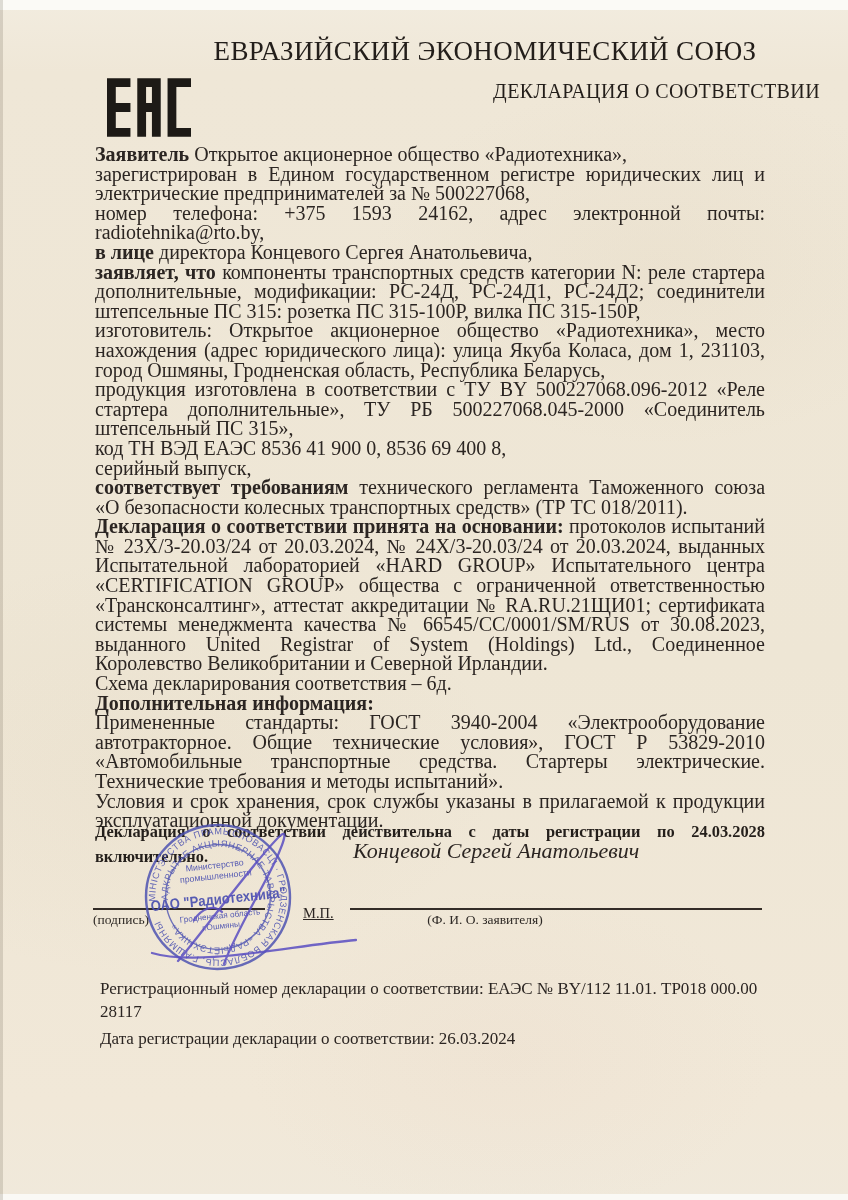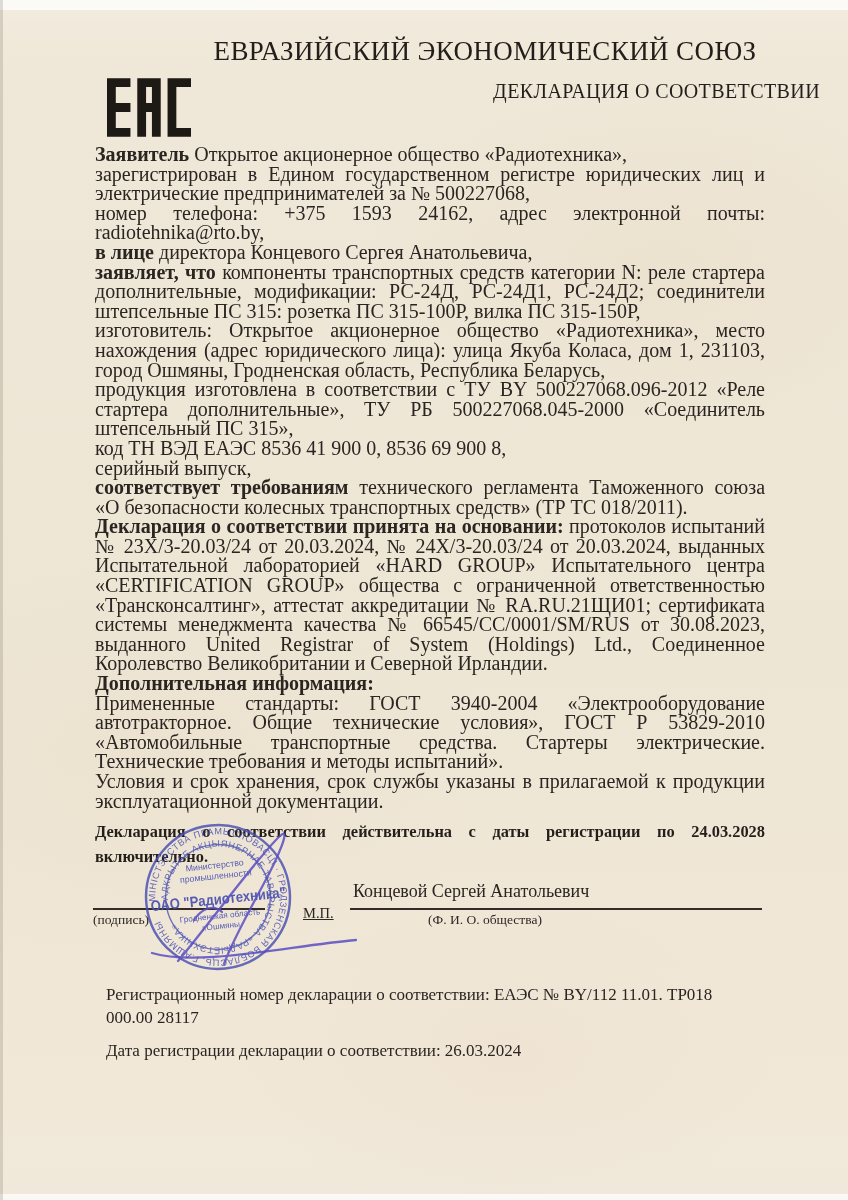--- a/index.html
+++ b/index.html
@@ -39,28 +39,28 @@
   .doc-body b{font-weight:bold;}
 
   .validity{
     position:absolute;left:95px;top:819px;width:670px;margin:0;
     font-size:16.4px;line-height:25px;font-weight:bold;text-align:justify;color:#241f1b;
   }
 
   .rule{position:absolute;height:2px;background:#332c27;}
   .rule-sign{left:93px;top:908px;width:172px;}
   .rule-name{left:350px;top:908px;width:412px;}
-  .signer-name{position:absolute;left:353px;top:881px;font-size:18px;color:#2b2522;}
+  .signer-name{position:absolute;left:353px;top:838px;font-size:22px;color:#2b2522;font-style:italic;}
   .cap{position:absolute;font-size:13.5px;color:#2e2925;}
   .cap-sign{left:93px;top:912px;width:172px;}
   .cap-name{left:395px;top:912px;width:180px;text-align:center;}
   .mp{position:absolute;left:303px;top:905px;font-size:14.5px;color:#2b2522;text-decoration:underline;}
 
   .registration{position:absolute;left:95px;top:973px;width:670px;font-size:17px;line-height:22.5px;}
-  .registration p{margin:11px;}
+  .registration p{margin:5px;}
 
   .stamp{position:absolute;left:143px;top:822px;width:150px;height:150px;transform:rotate(-6deg);opacity:0.92;}
   .stamp svg{display:block;width:100%;height:100%;font-family:"Liberation Sans", sans-serif;}
   .pen{position:absolute;left:128px;top:820px;width:250px;height:160px;pointer-events:none;}
   .pen svg{display:block;width:100%;height:100%;}
 </style>
 </head>
 <body>
 
 <div class="page">
@@ -88,37 +88,38 @@
   </div>
 
   <div class="doc-body">
     <p><b>Заявитель</b><span> Открытое акционерное общество «Радиотехника»,</span></p>
     <p><b></b><span>зарегистрирован в Едином государственном регистре юридических лиц и электрические предпринимателей за № 500227068,</span></p>
     <p><b></b><span>номер телефона: +375 1593 24162, адрес электронной почты: radiotehnika@rto.by,</span></p>
     <p><b>в лице</b><span> директора Концевого Сергея Анатольевича,</span></p>
     <p><b>заявляет, что</b><span> компоненты транспортных средств категории N: реле стартера дополнительные, модификации: РС-24Д, РС-24Д1, РС-24Д2; соединители штепсельные ПС 315: розетка ПС 315-100Р, вилка ПС 315-150Р,</span></p>
     <p><b></b><span>изготовитель: Открытое акционерное общество «Радиотехника», место нахождения (адрес юридического лица): улица Якуба Коласа, дом 1, 231103, город Ошмяны, Гродненская область, Республика Беларусь,</span></p>
     <p><b></b><span>продукция изготовлена в соответствии с ТУ BY 500227068.096-2012 «Реле стартера дополнительные», ТУ РБ 500227068.045-2000 «Соединитель штепсельный ПС 315»,</span></p>
-    <p><b></b><span>код ТН ВЭД ЕАЭС 8536 41 900 0, 8536 69 900 8,</span></p>
+    <p><b></b><span>код ТН ВЭД ЕАЭС 8536 41 900 0, 8536 69 400 8,</span></p>
     <p><b></b><span>серийный выпуск,</span></p>
     <p><b>соответствует требованиям</b><span> технического регламента Таможенного союза «О безопасности колесных транспортных средств» (ТР ТС 018/2011).</span></p>
     <p><b>Декларация о соответствии принята на основании:</b><span> протоколов испытаний № 23Х/3-20.03/24 от 20.03.2024, № 24Х/3-20.03/24 от 20.03.2024, выданных Испытательной лабораторией «HARD GROUP» Испытательного центра «CERTIFICATION GROUP» общества с ограниченной ответственностью «Трансконсалтинг», аттестат аккредитации № RA.RU.21ЩИ01; сертификата системы менеджмента качества № 66545/СС/0001/SM/RUS от 30.08.2023, выданного United Registrar of System (Holdings) Ltd., Соединенное Королевство Великобритании и Северной Ирландии.</span></p>
+    <p><b></b><span>Схема декларирования соответствия – 6д.</span></p>
     <p><b>Дополнительная информация:</b><span></span></p>
     <p><b></b><span>Примененные стандарты: ГОСТ 3940-2004 «Электрооборудование автотракторное. Общие технические условия», ГОСТ Р 53829-2010 «Автомобильные транспортные средства. Стартеры электрические. Технические требования и методы испытаний».</span></p>
     <p><b></b><span>Условия и срок хранения, срок службы указаны в прилагаемой к продукции эксплуатационной документации.</span></p>
   </div>
 
   <p class="validity">Декларация о соответствии действительна с даты регистрации по 24.03.2028 включительно.</p>
 
   <div class="signer-name">Концевой Сергей Анатольевич</div>
   <div class="rule rule-sign"></div>
   <div class="rule rule-name"></div>
   <div class="cap cap-sign">(подпись)</div>
   <div class="mp">М.П.</div>
-  <div class="cap cap-name">(Ф. И. О. общества)</div>
+  <div class="cap cap-name">(Ф. И. О. заявителя)</div>
 
   <div class="stamp">
     <svg viewBox="0 0 146 146">
       <defs>
         <path id="ringOuter" d="M12,73 A61,61 0 0 1 134,73 A61,61 0 0 1 12,73"></path>
         <path id="ringInner" d="M24,73 A49,49 0 0 1 122,73 A49,49 0 0 1 24,73"></path>
       </defs>
       <circle cx="73" cy="73" r="70" fill="none" stroke="#4a50b0" stroke-width="2.4" opacity="0.9"></circle>
       <circle cx="73" cy="73" r="51" fill="none" stroke="#4a50b0" stroke-width="1.4" opacity="0.85"></circle>
       <text font-size="9" fill="#4a50b0" letter-spacing="0.6" opacity="0.92">

